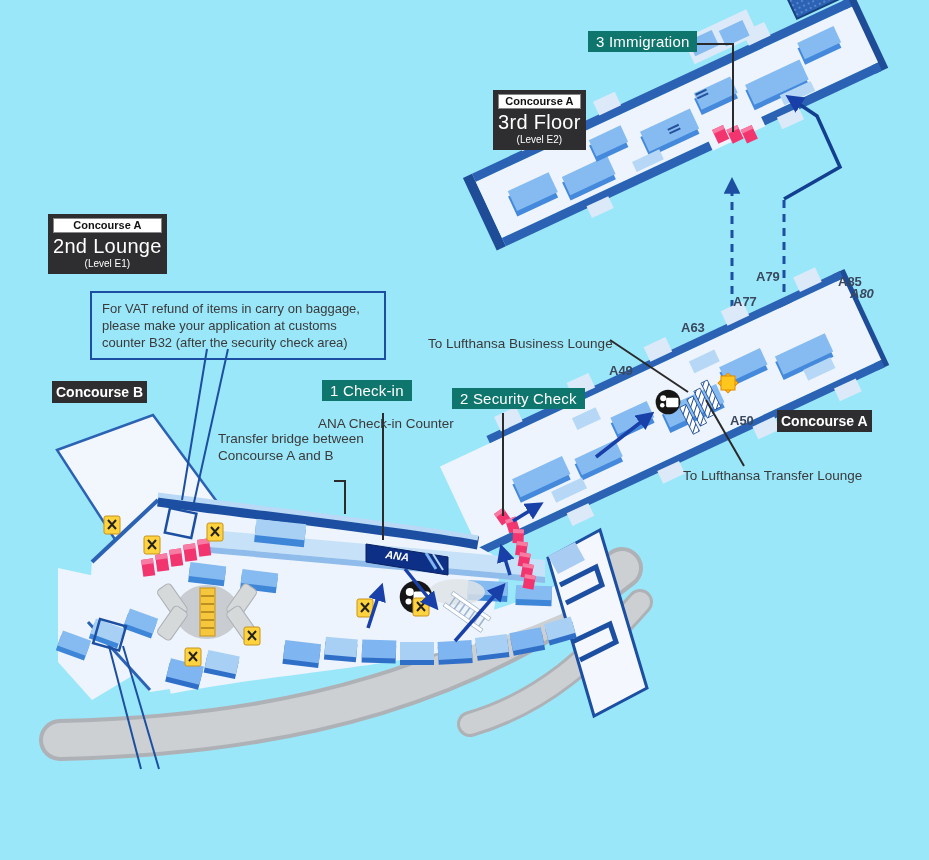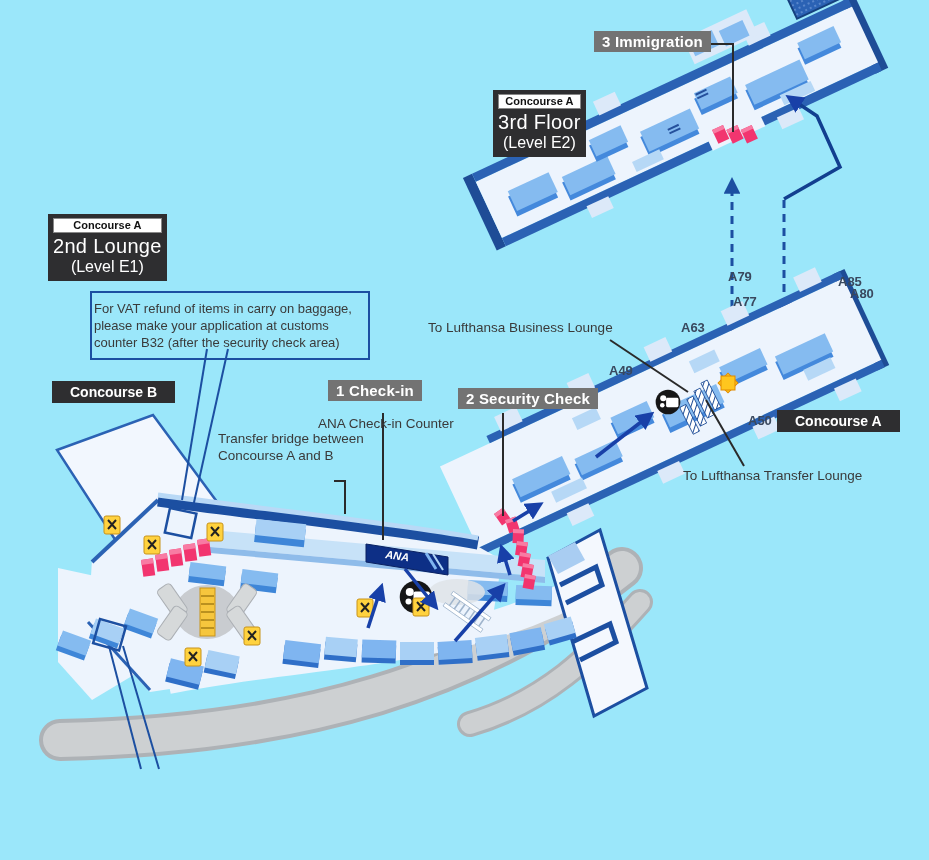--- a/index.html
+++ b/index.html
@@ -1,26 +1,26 @@
 <!DOCTYPE html>
 <html><head>
 <meta charset="utf-8">
 <style>
   html,body{margin:0;padding:0;}
   body{font-family:"Liberation Sans",sans-serif;}
   #stage{position:relative;width:929px;height:860px;background:#9BE7FA;overflow:hidden;}
   #art{position:absolute;left:0;top:0;}
   .lbl{position:absolute;white-space:nowrap;}
-  .step-label{background:#737373;color:#fff;font-size:15px;font-weight:700;padding:2px 8px;letter-spacing:.2px;margin-left:6px;}
+  .step-label{background:#0f766e;color:#fff;font-size:15px;font-weight:400;padding:2px 8px;letter-spacing:.2px;}
   .floor-badge{background:#2E2E30;color:#fff;text-align:center;padding:4px 5px 5px;line-height:1.15;}
   .floor-badge .chip{display:block;background:#fff;color:#111;font-size:11px;font-weight:700;padding:0 2px;margin-bottom:2px;border:1px solid #888;}
   .floor-badge .floor{display:block;font-size:20px;letter-spacing:.3px;}
-  .floor-badge .lvl{display:block;font-size:16px;}
-  .area-chip{background:#2E2E30;color:#fff;font-size:14px;font-weight:600;padding:3px 18px;}
-  .note{position:absolute;border:2px solid #1C4FA1;color:#3A3A3A;font-size:13px;line-height:1.32;padding:7px 2px;white-space:normal;}
+  .floor-badge .lvl{display:block;font-size:10px;}
+  .area-chip{background:#2E2E30;color:#fff;font-size:14px;font-weight:600;padding:3px 4px;}
+  .note{position:absolute;border:2px solid #1C4FA1;color:#3A3A3A;font-size:13px;line-height:1.32;padding:7px 10px;white-space:normal;}
   .ann{color:#3A3A3A;font-size:13.5px;line-height:1.25;}
   .gate{color:#39485E;font-size:13px;font-weight:700;}
 </style>
 </head>
 <body>
 
 <div id="stage">
 
 <svg id="art" width="929" height="860" viewBox="0 0 929 860">
   <defs>
@@ -452,32 +452,32 @@
 
 <div class="note" style="left:90px;top:291px;width:272px;">For VAT refund of items in carry on baggage, please make your application at customs counter B32 (after the security check area)</div>
 
 <div class="lbl area-chip" style="left:52px;top:381px;">Concourse B</div>
 
 <div class="lbl step-label" style="left:322px;top:380px;">1 Check-in</div>
 <div class="lbl ann" style="left:318px;top:416px;">ANA Check-in Counter</div>
 
 <div class="lbl step-label" style="left:452px;top:388px;">2 Security Check</div>
 
-<div class="lbl ann" style="left:428px;top:320px;">To Lufthansa Business Lounge</div>
+<div class="lbl ann" style="left:428px;top:336px;">To Lufthansa Business Lounge</div>
 <div class="lbl ann" style="left:683px;top:468px;">To Lufthansa Transfer Lounge</div>
 
 <div class="lbl ann" style="left:218px;top:431px;">
   <span>Transfer bridge between</span><br>
   <span>Concourse A and B</span>
 </div>
 
 <div class="lbl area-chip" style="left:777px;top:410px;">Concourse A</div>
 
 <div class="lbl gate" style="left:600px;top:363px;margin-left:9px;">A49</div>
 <div class="lbl gate" style="left:681px;top:320px;">A63</div>
 <div class="lbl gate" style="left:733px;top:294px;">A77</div>
-<div class="lbl gate" style="left:728px;top:269px;">A79</div>
+<div class="lbl gate" style="left:756px;top:269px;">A79</div>
 <div class="lbl gate" style="left:838px;top:274px;">A85</div>
-<div class="lbl gate" style="left:850px;top:286px;">A80</div>
-<div class="lbl gate" style="left:730px;top:413px;margin-left:18px;">A50</div>
+<div class="lbl gate" style="left:850px;top:286px;font-style:italic;">A80</div>
+<div class="lbl gate" style="left:730px;top:413px;">A50</div>
 
 
 </div>
 
 </body></html>

